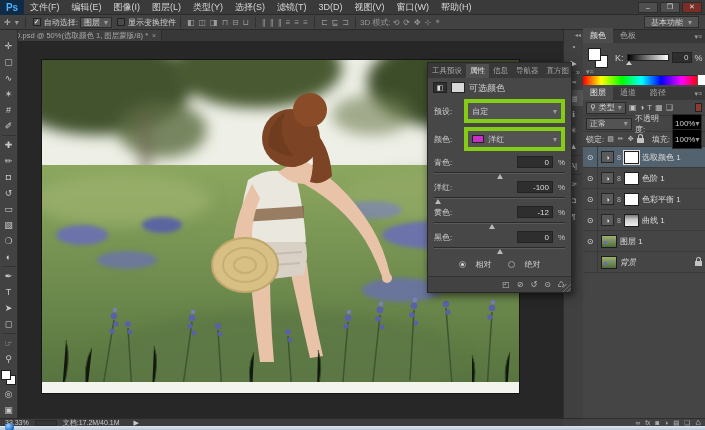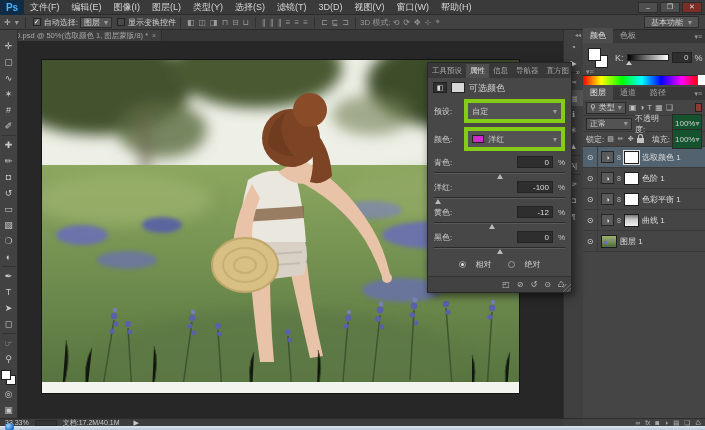--- a/index.html
+++ b/index.html
@@ -88,21 +88,21 @@
   .spectrum{position:absolute;left:0;bottom:2px;width:122px;height:10px;border-top:1px solid #2c2c2c;
     background:linear-gradient(90deg,#f00 0%,#ff0 15%,#0f0 32%,#0ff 48%,#00f 64%,#f0f 81%,#f00 94%,#f00 100%)}
   .specwhite{position:absolute;right:0;bottom:0;width:8px;height:10px;background:#fff;border-left:1px solid #555}
   
   .lfilter{height:16px;display:flex;align-items:center;gap:3px;padding:0 3px;border-bottom:1px solid #383838}
   .lpill{background:#535353;border:1px solid #2a2a2a;height:12px;display:flex;align-items:center;gap:3px;padding:0 3px;font-size:8px}
   .fico{font-size:8px;color:#c2c2c2}
   .fswitch{margin-left:auto;width:7px;height:9px;background:#8c3a32;border:1px solid #222}
   .lblend{height:16px;display:flex;align-items:center;gap:3px;padding:0 3px;border-bottom:1px solid #383838;font-size:8px}
   .bmode{width:46px;height:12px;background:#535353;border:1px solid #2a2a2a;display:flex;align-items:center;justify-content:space-between;padding:0 3px}
-  .obox{width:30px;height:20px;background:#14532d;border:1px solid #2a2a2a;display:flex;align-items:center;justify-content:space-between;padding:0 2px}
+  .obox{width:30px;height:20px;background:#000000;border:1px solid #2a2a2a;display:flex;align-items:center;justify-content:space-between;padding:0 2px}
   .llock{height:15px;display:flex;align-items:center;gap:2px;padding:0 3px;border-bottom:1px solid #383838;font-size:8px}
   .lockico{font-size:7px;color:#c2c2c2;padding:0 1px}
   .padlock{position:relative;width:7px;height:5px;background:#c3c3c3;display:inline-block;margin-top:3px}
   .padlock::before{content:"";position:absolute;left:1px;top:-4px;width:3px;height:4px;border:1px solid #c3c3c3;border-bottom:none;border-radius:3px 3px 0 0}
   .lrow{height:21px;display:flex;align-items:center;border-bottom:1px solid #3a3a3a;gap:3px;padding-right:3px}
   .lrow.sel{background:#53626f}
   .eyebox{width:15px;height:21px;border-right:1px solid #3a3a3a;display:flex;align-items:center;justify-content:center;color:#dcdcdc;font-size:8px}
   .adjthumb{width:13px;height:12px;background:#5a5a5a;border:1px solid #262626;display:flex;align-items:center;justify-content:center;font-size:7px;color:#e2e2e2}
   .mlink{font-size:7px;color:#b5b5b5}
   .mthumb{width:15px;height:13px;background:#fff;border:1px solid #1d1d1d}
@@ -453,20 +453,26 @@
         <span class="adjthumb">◑</span>
         <span class="mlink">8</span>
         <span class="mthumb curves"></span>
         <span class="lname">曲线 1</span>
       </div>
       <div class="lrow">
         <span class="eyebox">⊙</span>
         <span class="pthumb"></span>
         <span class="lname">图层 1</span>
       </div>
+      <div class="lrow">
+        <span class="eyebox"></span>
+        <span class="pthumb"></span>
+        <span class="lname it">背景</span>
+        <span class="padlock rlock"></span>
+      </div>
     </div>
   </div>
 
   <div class="abs props">
     <div class="ptabs">
       <span class="ptab">工具预设</span>
       <span class="ptab active">属性</span>
       <span class="ptab">信息</span>
       <span class="ptab">导航器</span>
       <span class="ptab">直方图</span>

